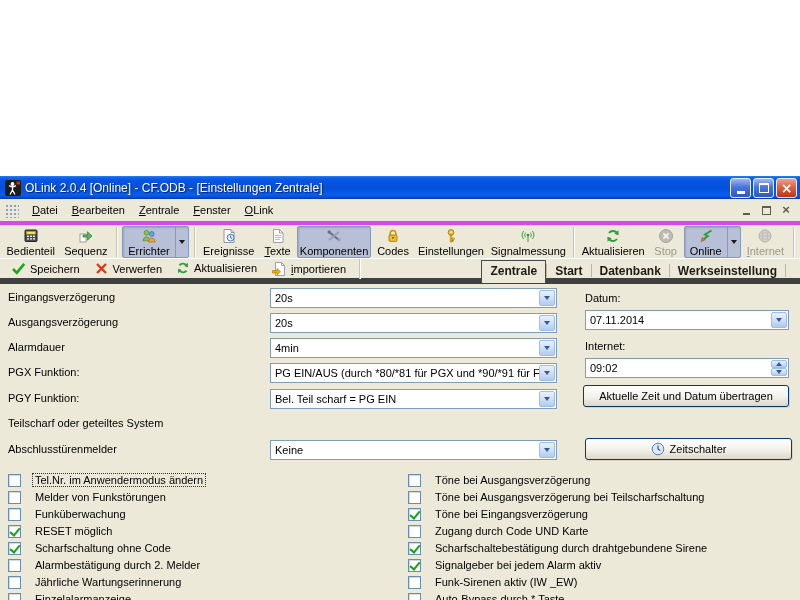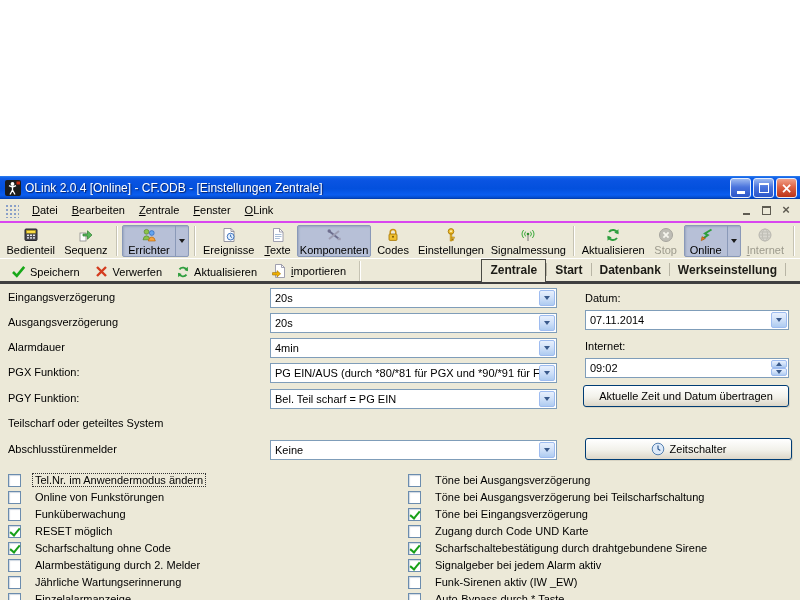--- a/index.html
+++ b/index.html
@@ -51,26 +51,26 @@
   .mdibtns { margin-left:auto; display:flex; align-items:center; gap:4px; padding-right:6px; }
   .mdibtn { width:16px; height:14px; display:flex; align-items:center; justify-content:center; color:#5e5b51; }
   .mdi-min { width:7px; height:2px; background:#5e5b51; margin-top:7px; }
   .mdi-restore { width:7px; height:6px; border:1px solid #5e5b51; border-top-width:2px; }
   .mdi-close { font-size:13px; font-weight:bold; line-height:12px; }
 
   
   .toolbar1 {
     position:absolute; left:0; top:45px; width:100%; height:37px;
     background:#ece9d8; display:flex; align-items:center; padding:0 2px; box-sizing:border-box;
-    border-top:2px solid #d946ef;
+    border-top:4px solid #d946ef;
   }
   .toolbar2 {
     position:absolute; left:0; top:82px; width:100%; height:26px;
-    background:#ece9d8; display:flex; align-items:flex-end; padding:0 4px; box-sizing:border-box;
-    border-top:1px solid #fff; border-bottom:3px solid #404040;
+    background:#ece9d8; display:flex; align-items:flex-start; padding:0 4px; box-sizing:border-box;
+    border-top:1px solid #fff; border-bottom:6px solid #404040;
   }
   .tbtn {
     display:flex; flex-direction:column; align-items:center; justify-content:center;
     padding:2px 5px 1px 5px; margin:0 1px; border:1px solid transparent; border-radius:2px;
     min-width:30px; height:32px; box-sizing:border-box; white-space:nowrap;
   }
   .tgroup { display:flex; align-items:stretch; margin:0 1px; border:1px solid transparent; border-radius:2px; }
   .tgroup .tbtn { margin:0; border:none; height:30px; }
   .tgroup.pressed, .tbtn.pressed { background:#b7c0d7; border-color:#8a99b8; box-shadow:inset 1px 1px 2px #9aa6c0; }
   .tbtn.disabled .tlabel { color:#9c9a8c; }
@@ -483,21 +483,21 @@
         </span>
       <span>Zeitschalter</span>
     </div>
 
     <div class="cbrow" style="left:8px; top:189px">
       <span class="cb"></span>
       <span class="cbl focused">Tel.Nr. im Anwendermodus ändern</span>
     </div>
     <div class="cbrow" style="left:8px; top:206px">
       <span class="cb"></span>
-      <span class="cbl">Online von Funkstörungen</span>
+      <span class="cbl">Melder von Funkstörungen</span>
     </div>
     <div class="cbrow" style="left:8px; top:223px">
       <span class="cb"></span>
       <span class="cbl">Funküberwachung</span>
     </div>
     <div class="cbrow" style="left:8px; top:240px">
       <span class="cb checked"></span>
       <span class="cbl">RESET möglich</span>
     </div>
     <div class="cbrow" style="left:8px; top:257px">

